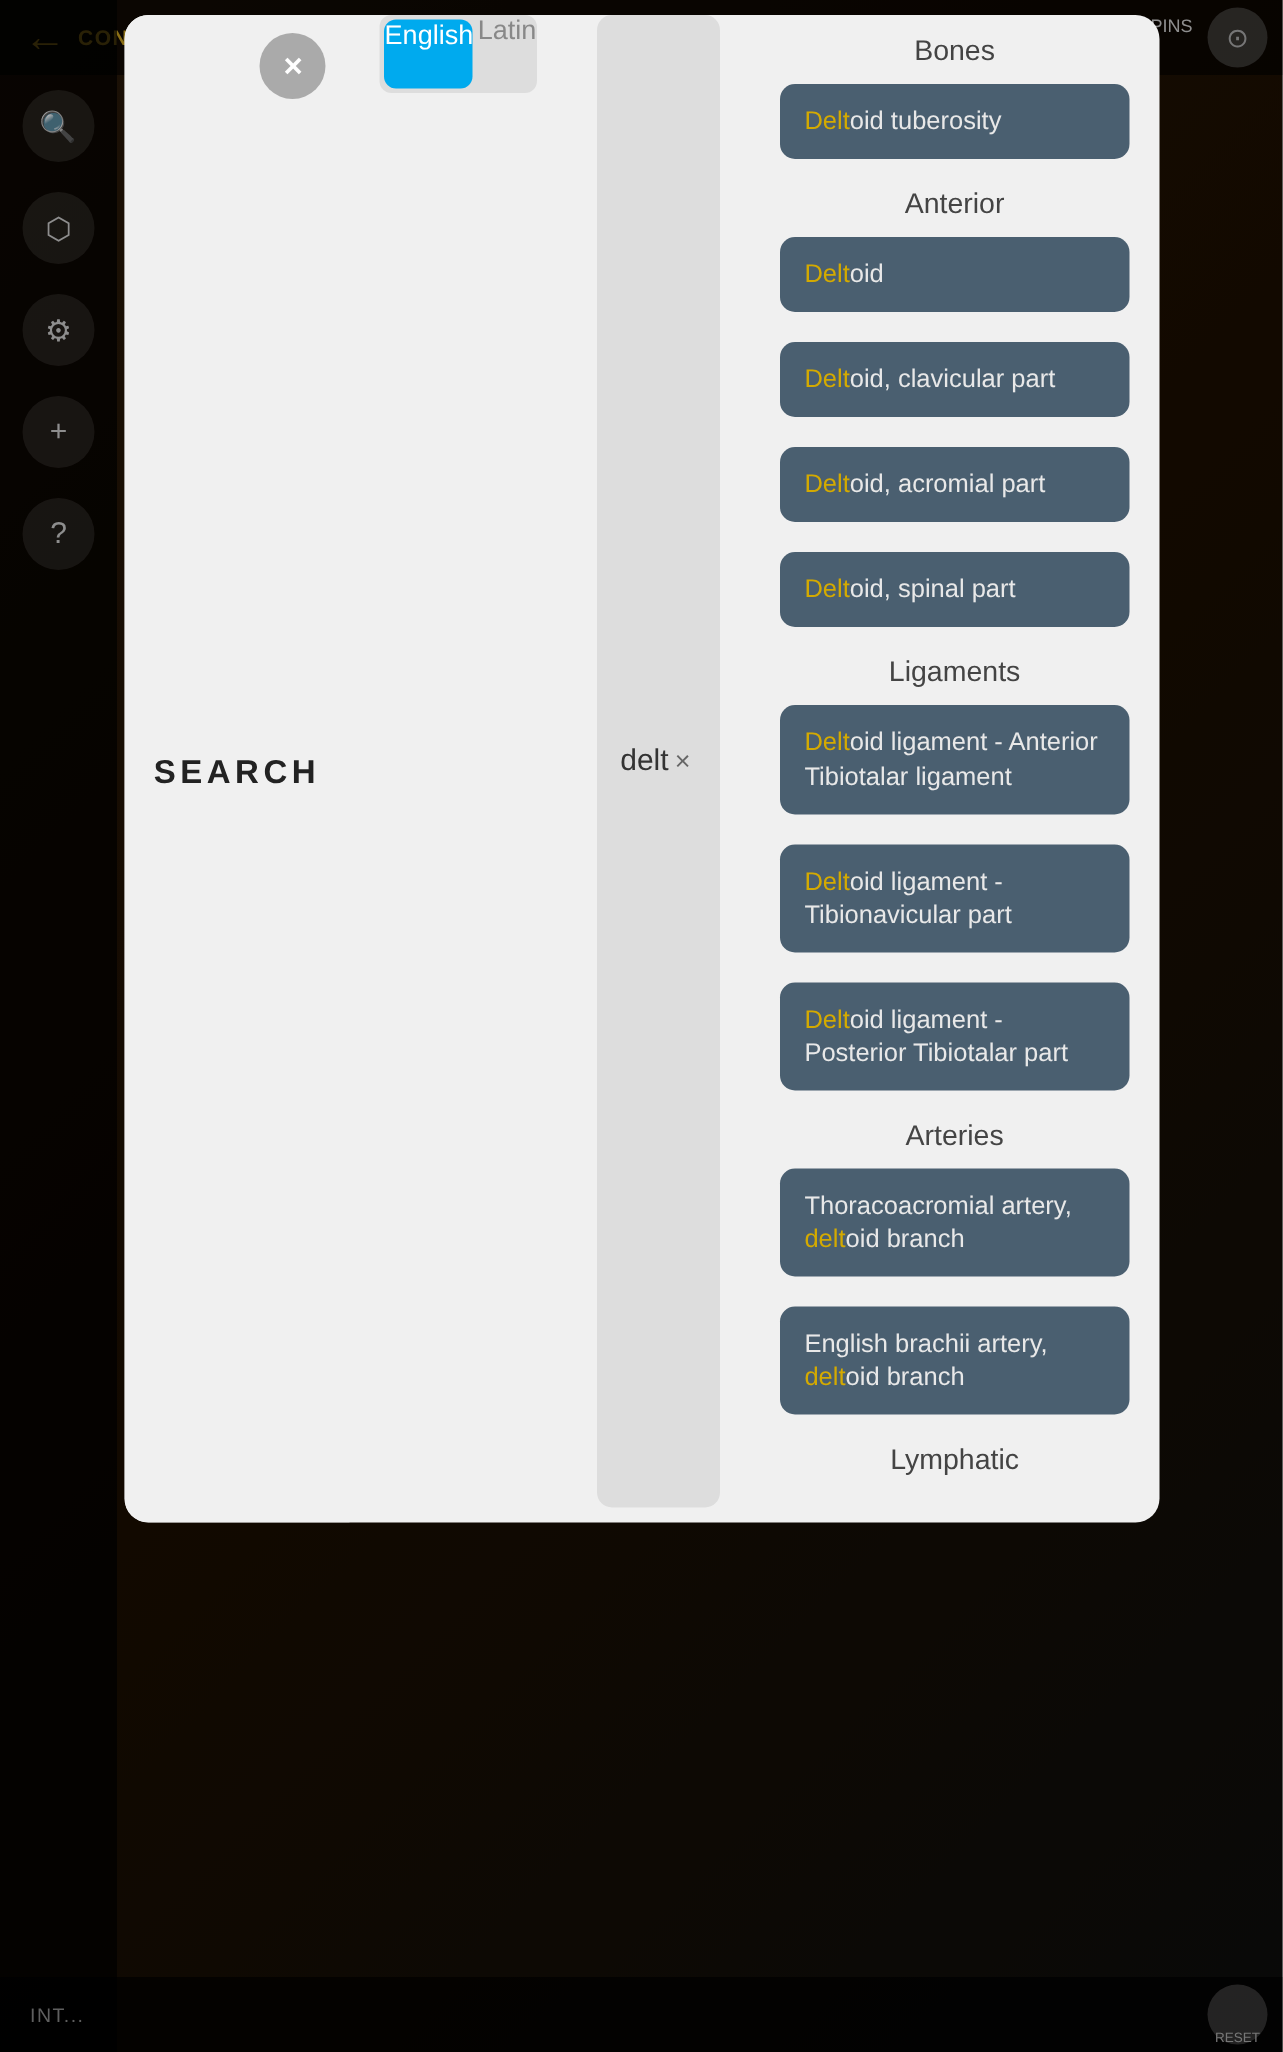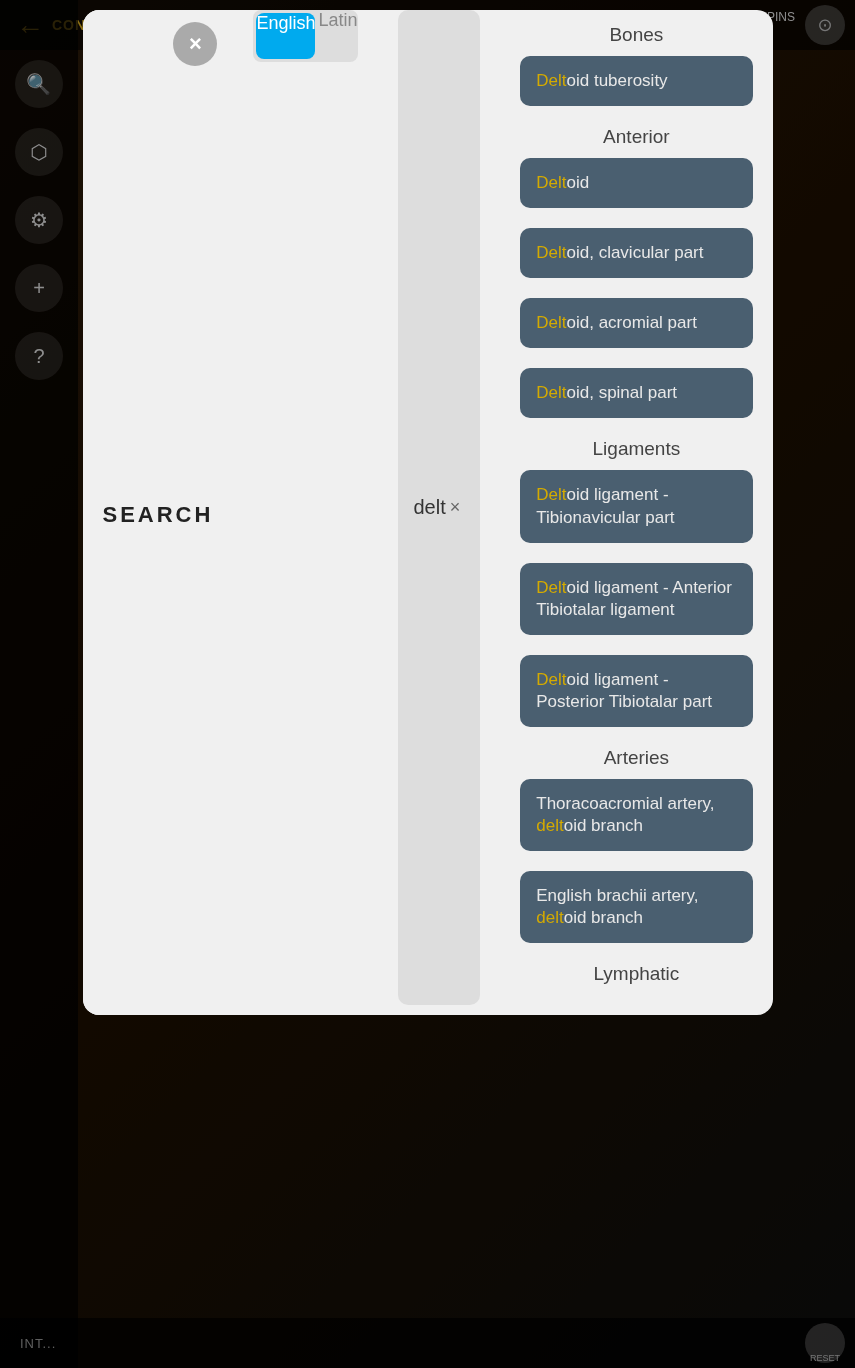--- a/index.html
+++ b/index.html
@@ -362,24 +362,24 @@
       </div>
       <div class="result-item">
         <span class="highlight">Delt</span><span class="normal-text">oid, acromial part</span>
       </div>
       <div class="result-item">
         <span class="highlight">Delt</span><span class="normal-text">oid, spinal part</span>
       </div>
 
       <div class="section-header">Ligaments</div>
       <div class="result-item">
+        <span class="highlight">Delt</span><span class="normal-text">oid ligament - Anterior Tibiotalar ligament</span>
+      </div>
+      <div class="result-item">
         <span class="highlight">Delt</span><span class="normal-text">oid ligament - Tibionavicular part</span>
-      </div>
-      <div class="result-item">
-        <span class="highlight">Delt</span><span class="normal-text">oid ligament - Anterior Tibiotalar ligament</span>
       </div>
       <div class="result-item">
         <span class="highlight">Delt</span><span class="normal-text">oid ligament - Posterior Tibiotalar part</span>
       </div>
 
       <div class="section-header">Arteries</div>
       <div class="result-item">
         <span class="normal-text">Thoracoacromial artery, </span><span class="highlight">delt</span><span class="normal-text">oid branch</span>
       </div>
       <div class="result-item">

